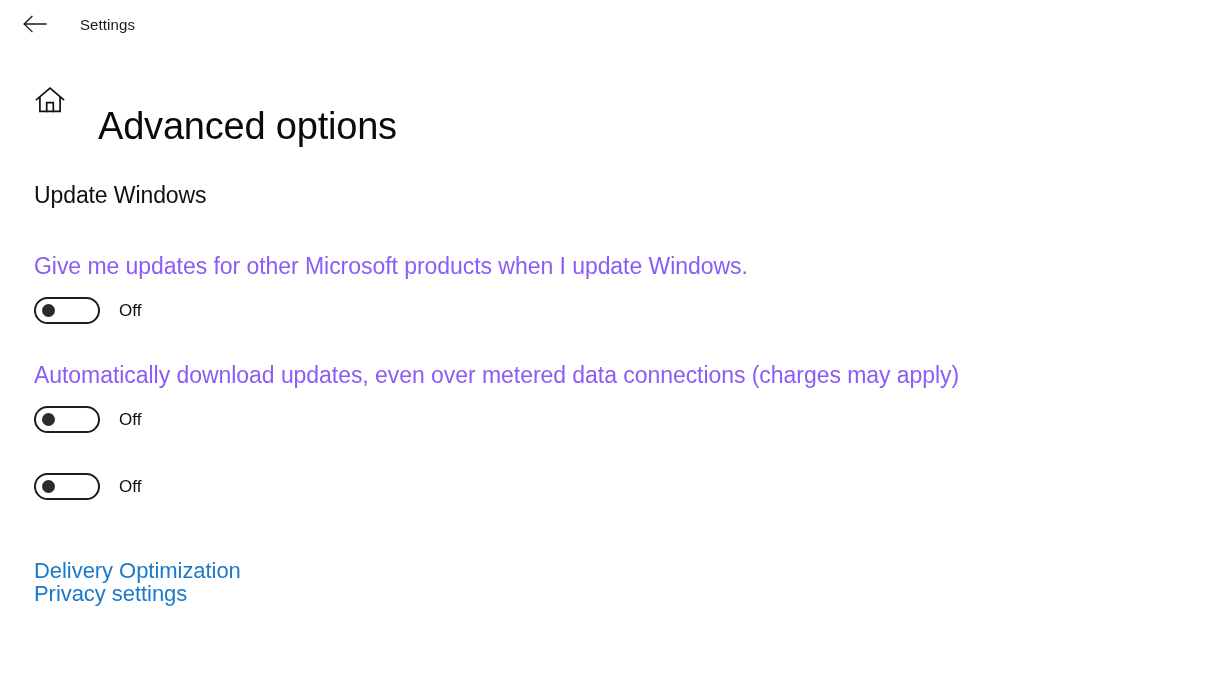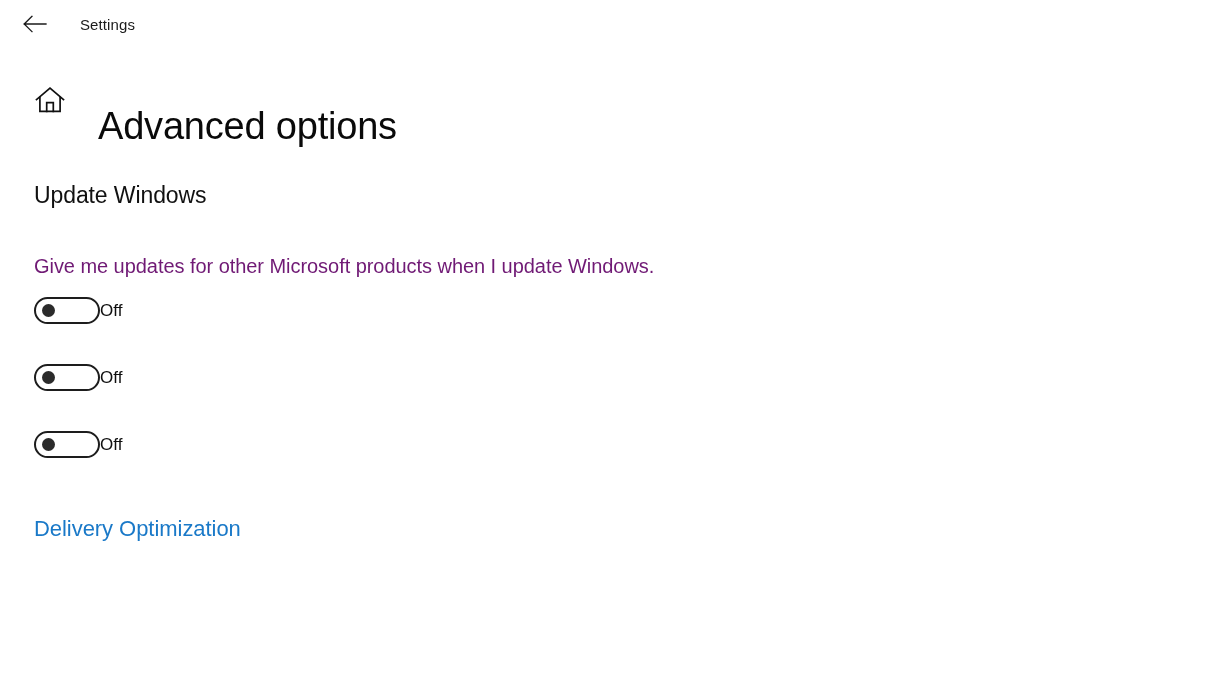--- a/index.html
+++ b/index.html
@@ -93,23 +93,23 @@
     line-height: 30px;
     color: #111111;
     letter-spacing: -0.1px;
     margin: 0;
   }
 
   .option-group { margin-top: 40px; }
   .option-group.first { margin-top: 45px; }
 
   .option-label {
-    font-size: 20px;
+    font-size: 23px;
     line-height: 23px;
-    color: #701a75;
+    color: #8b5cf6;
     letter-spacing: -0.05px;
     white-space: nowrap;
   }
 
   .toggle-row {
     display: flex;
     align-items: center;
     margin-top: 19px;
   }
 
@@ -130,20 +130,21 @@
     top: 50%;
     left: 6px;
     width: 13px;
     height: 13px;
     margin-top: -6.5px;
     border-radius: 50%;
     background: #2b2b2b;
   }
 
   .toggle-state {
+    margin-left: 19px;
     font-size: 17px;
     line-height: 23px;
     color: #0f0f0f;
   }
 
   
   .links { margin-top: 59px; }
   .link {
     display: inline-block;
     font-size: 22px;
@@ -190,20 +191,21 @@
     <div class="option-label">Give me updates for other Microsoft products when I update Windows.</div>
     <div class="toggle-row">
       <button class="toggle" data-state="off">
         <span class="knob"></span>
       </button>
       <span class="toggle-state">Off</span>
     </div>
   </div>
 
   <div class="option-group">
+    <div class="option-label">Automatically download updates, even over metered data connections (charges may apply)</div>
     <div class="toggle-row">
       <button class="toggle" data-state="off">
         <span class="knob"></span>
       </button>
       <span class="toggle-state">Off</span>
     </div>
   </div>
 
   <div class="option-group">
     <div class="toggle-row">
@@ -211,15 +213,18 @@
         <span class="knob"></span>
       </button>
       <span class="toggle-state">Off</span>
     </div>
   </div>
 
   <div class="links">
     <span class="link-row">
       <a class="link" href="#">Delivery Optimization</a>
     </span>
+    <span class="link-row">
+      <a class="link" href="#">Privacy settings</a>
+    </span>
   </div>
 
 </div>
 
 </body></html>

